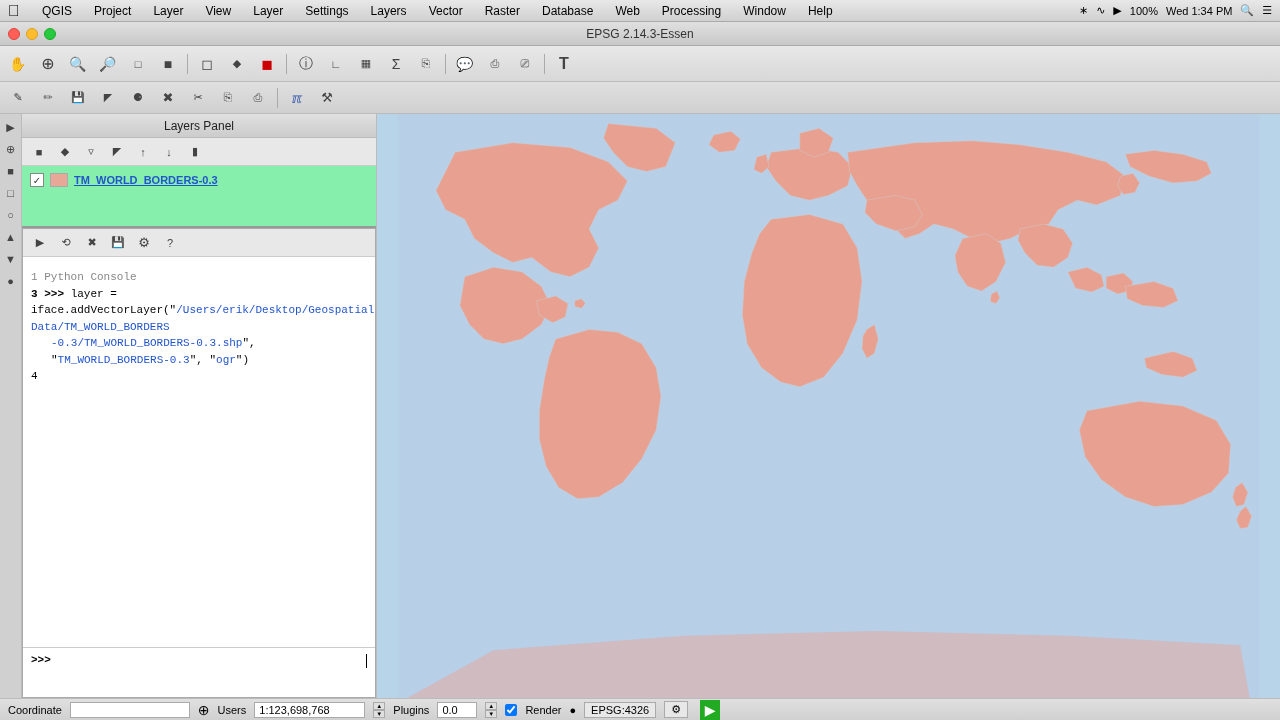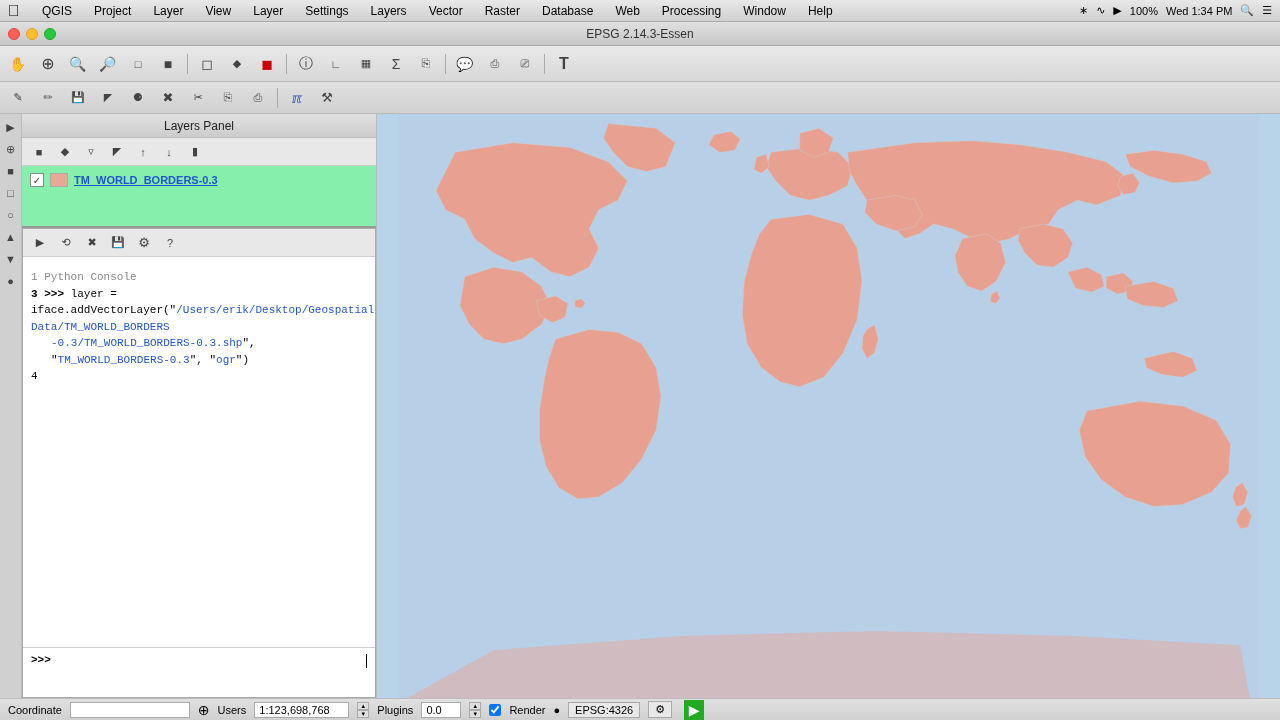--- a/index.html
+++ b/index.html
@@ -585,21 +585,21 @@
         <path d="M 100,560 L 300,545 L 500,540 L 700,545 L 880,555 L 890,610 L 10,610 Z" fill="#e8a898" opacity="0.5"></path>
       </svg>
     </div>
   </div>
 
   <div id="status-bar">
     <span>Coordinate</span>
     <input type="text" class="status-input" style="width: 120px;" value="">
     <span style="font-size:14px;">⊕</span>
     <span>Users</span>
-    <input type="text" class="status-input" style="width: 95px;" value="1:123,698,768">
+    <input type="text" class="status-input" style="width: 111px;" value="1:123,698,768">
     <div class="status-spinner">
       <div class="spinner-btn">▴</div>
       <div class="spinner-btn">▾</div>
     </div>
     <span>Plugins</span>
     <input type="text" class="status-input" style="width: 40px;" value="0.0">
     <div class="status-spinner">
       <div class="spinner-btn">▴</div>
       <div class="spinner-btn">▾</div>
     </div>

